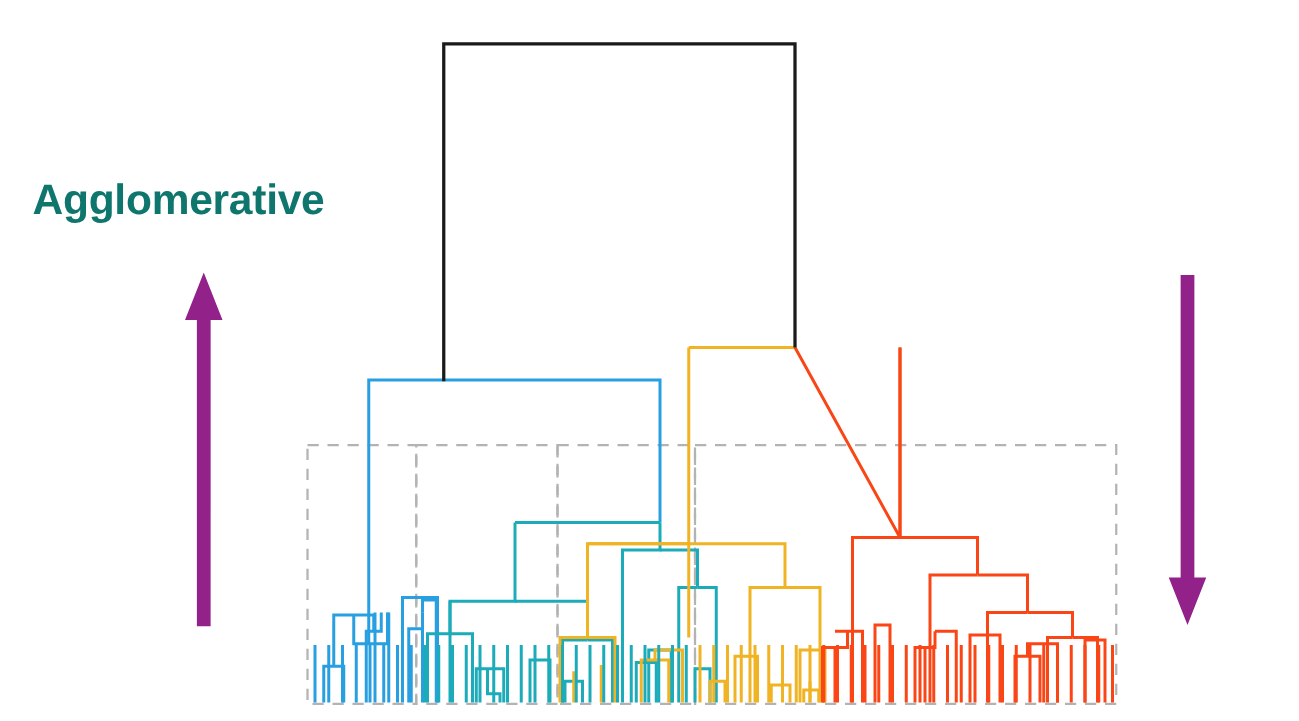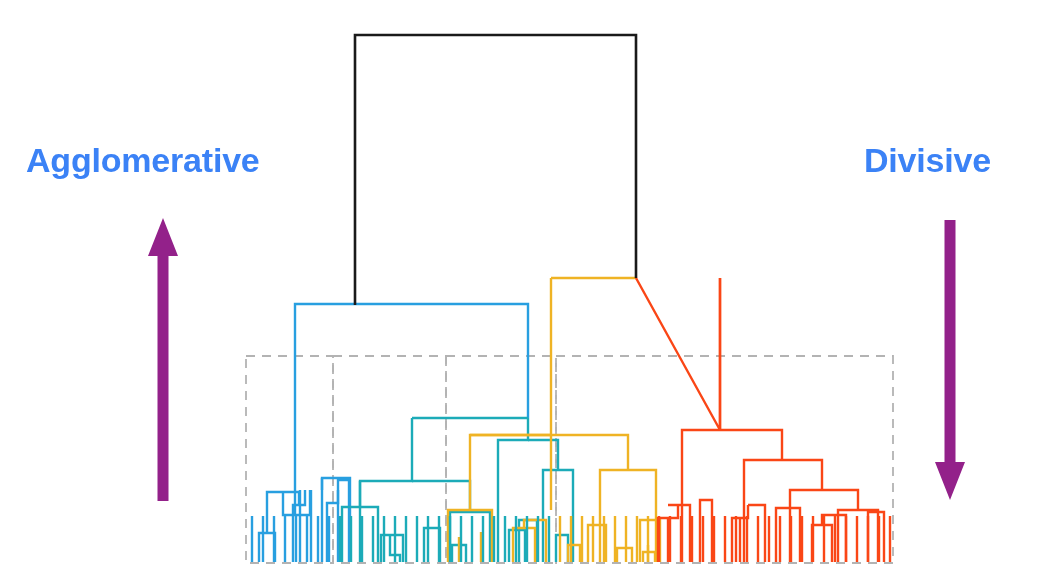--- a/index.html
+++ b/index.html
@@ -15,21 +15,21 @@
     width: 1039px;
     height: 577px;
     background: #ffffff;
     overflow: hidden;
   }
   .label {
     position: absolute;
     font-weight: bold;
     font-size: 34px;
     letter-spacing: -0.2px;
-    color: #3b82f6;
+    color: #0f766e;
     white-space: nowrap;
     user-select: none;
   }
   #label-agglomerative {
     left: 26px;
     top: 141px;
   }
   #label-divisive {
     left: 864px;
     top: 141px;
@@ -42,21 +42,20 @@
     height: 577px;
   }
 </style>
 </head>
 <body>
 
 <div id="figure">
 
   <div class="label" id="label-agglomerative">Agglomerative</div>
 
-  <div class="label" id="label-divisive">Divisive</div>
 
   <svg class="canvas" id="canvas" viewBox="0 0 1039 577">
     <g id="cluster-boxes-layer">
         <rect x="246" y="356" width="87" height="207" fill="none" stroke="#b3b3b3" stroke-width="1.8" stroke-dasharray="9 7"></rect>
         <rect x="333" y="356" width="113" height="207" fill="none" stroke="#b3b3b3" stroke-width="1.8" stroke-dasharray="9 7"></rect>
         <rect x="446" y="356" width="110" height="207" fill="none" stroke="#b3b3b3" stroke-width="1.8" stroke-dasharray="9 7"></rect>
         <rect x="556" y="356" width="337" height="207" fill="none" stroke="#b3b3b3" stroke-width="1.8" stroke-dasharray="9 7"></rect>
       </g>
     <g id="branches-layer">
         <polyline points="295,515 295,304 528,304 528,418" fill="none" stroke="#289fe0" stroke-width="2.4" stroke-linecap="butt" stroke-linejoin="miter"></polyline>

